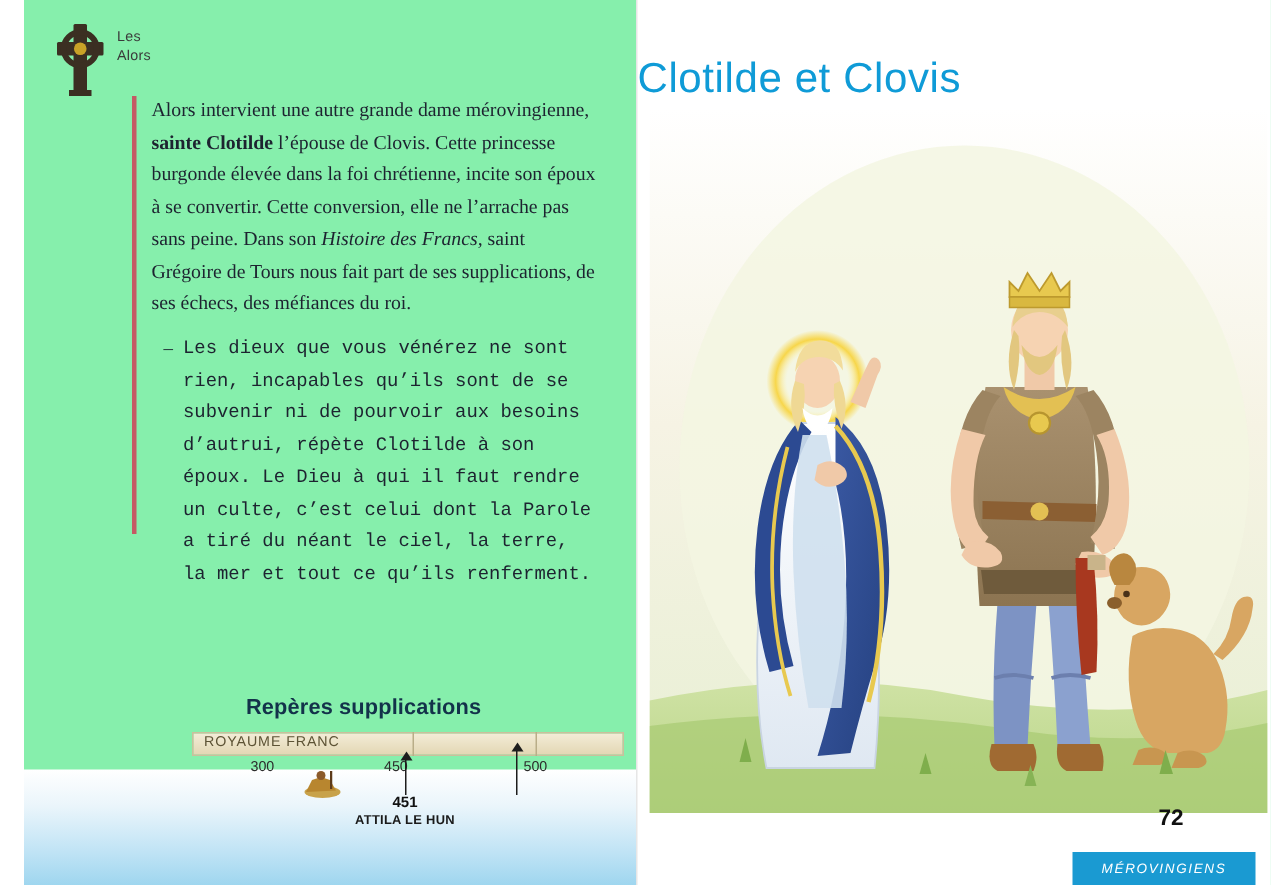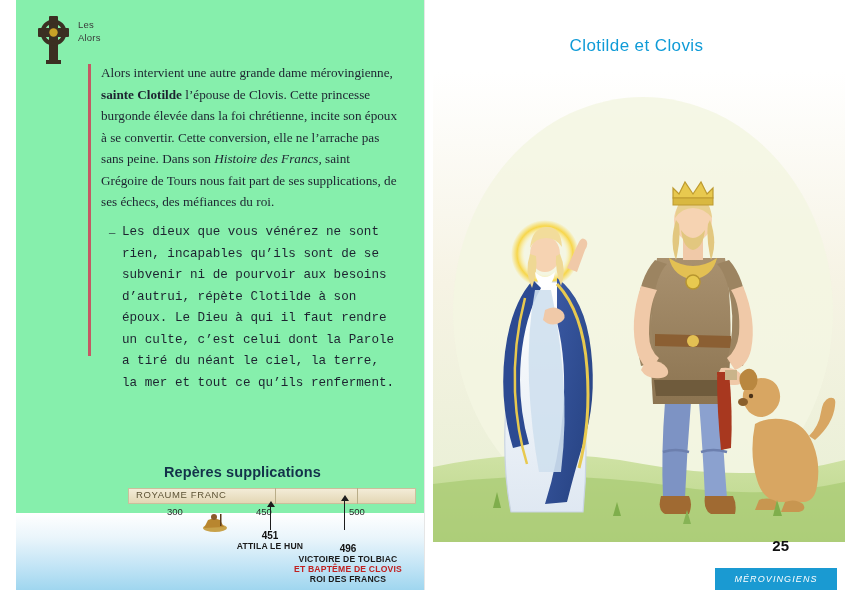--- a/index.html
+++ b/index.html
@@ -141,23 +141,23 @@
   
   #right-page {
     position: absolute; left: 424px; top: 0;
     width: 423px; height: 590px;
     background: #ffffff;
     border-left: 1px solid #e6e6e6;
   }
   #chapter-title {
     position: absolute; left: 0; top: 36px;
     width: 423px;
-    text-align: center;
-    font-family: "Liberation Sans", sans-serif;
-    font-size: 17px;
+    text-align: left;
+    font-family: "Liberation Sans", sans-serif;
+    font-size: 28px;
     color: #0f9bd7;
     letter-spacing: .4px;
   }
   #illustration {
     position: absolute; left: 8px; top: 72px;
     width: 412px; height: 470px;
   }
   #page-number {
     position: absolute; right: 58px; bottom: 36px;
     font-family: "Liberation Sans", sans-serif;
@@ -230,26 +230,20 @@
         <path d="M6 16 L10 8 L16 6 L22 8 L26 15 Z" fill="#b8862f"></path>
         <circle cx="16" cy="5" r="3" fill="#8b5a2b"></circle>
         <rect x="22" y="2" width="1.5" height="12" fill="#5c3a1a"></rect>
       </svg>
 
       <div class="tl-ev" style="left:188px; top:42px; width:132px;">
         <span class="yr">451</span>
         <span class="nm">ATTILA LE HUN</span>
       </div>
 
-      <div class="tl-ev" style="left:262px; top:55px; width:140px;">
-        <span class="yr">496</span>
-        <span class="nm">VICTOIRE DE TOLBIAC</span>
-        <span class="nm red">ET BAPTÊME DE CLOVIS</span>
-        <span class="nm">ROI DES FRANCS</span>
-      </div>
     </div>
   </div>
 
   <div id="right-page">
 
     <div id="chapter-title">Clotilde et Clovis</div>
 
     <svg id="illustration" viewBox="0 0 412 470">
 
       <defs>
@@ -358,16 +352,16 @@
       <path d="M352 430 q10 -4 18 2 q4 6 -4 8 l-18 0 z" fill="#c89650"></path>
       <path d="M326 428 q10 -4 18 2 q4 6 -4 8 l-18 0 z" fill="#c89650"></path>
       <path d="M382 368 q18 -16 20 -34 q2 -10 -6 -8 q-6 2 -8 14 q-2 14 -12 24 z" fill="#d8a662"></path>
 
       <path d="M60 436 l4 -16 l4 16 z" fill="#7fae4c"></path>
       <path d="M180 444 l4 -14 l4 14 z" fill="#7fae4c"></path>
       <path d="M340 444 l4 -16 l5 16 z" fill="#7fae4c"></path>
       <path d="M250 452 l4 -14 l4 14 z" fill="#86b355"></path>
     </svg>
 
-    <div id="page-number">25</div>
+    <div id="page-number">72</div>
     <div id="footer-tab">MÉROVINGIENS</div>
   </div>
 </div>
 
 </body></html>

